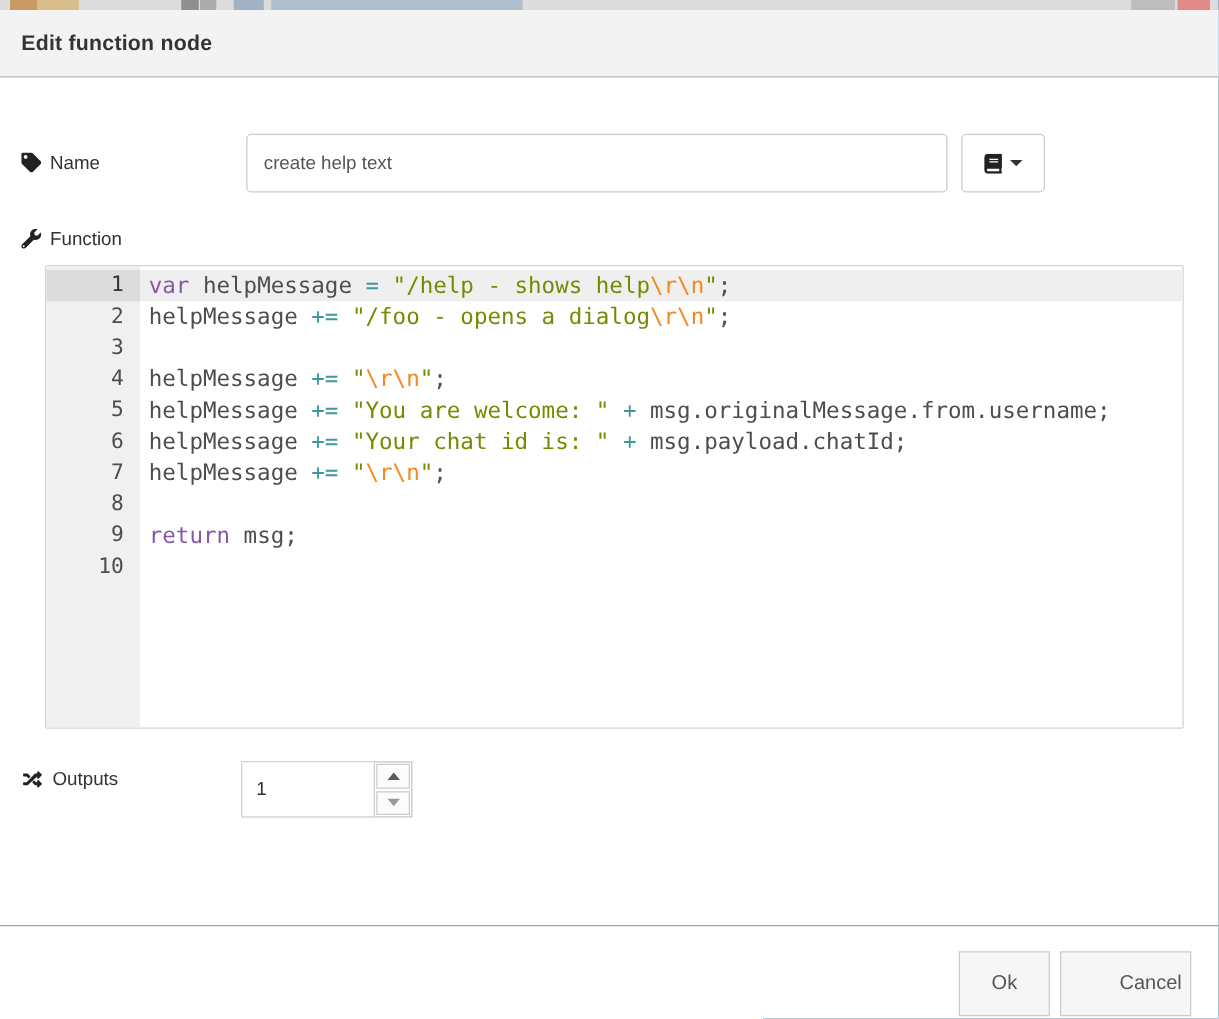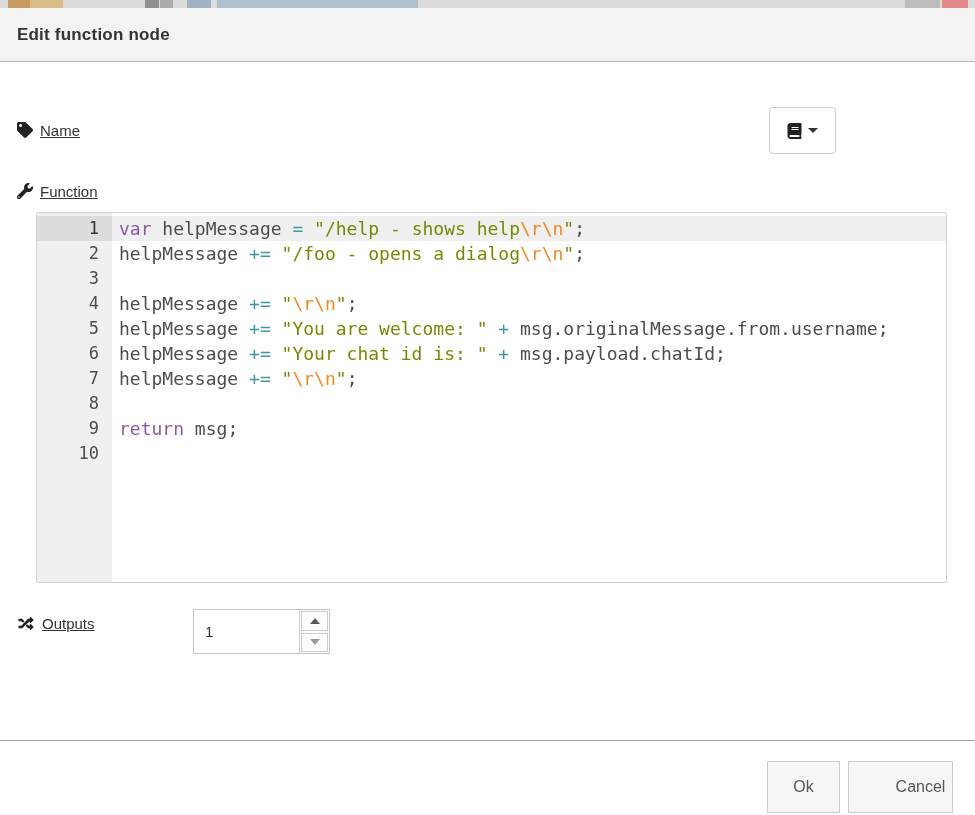--- a/index.html
+++ b/index.html
@@ -14,21 +14,21 @@
 
   .dialog { position:absolute; top:8px; left:0; width:975px; height:807px; background:#fff; }
 
   .dialog-header {
     position:absolute; top:0; left:0; width:975px; height:54px;
     background:#f3f3f3; border-bottom:1px solid #b9b9b9;
     display:flex; align-items:center; padding:0 17px;
   }
   .dialog-title { font-weight:bold; font-size:17px; color:#333; letter-spacing:.2px; }
 
-  .field-label { position:absolute; display:flex; align-items:center; gap:7px; font-size:15px; color:#333;text-decoration:underline; }
+  .field-label { position:absolute; display:flex; align-items:center; gap:7px; font-size:15px; color:#333; }
   .field-label svg { flex:none; }
 
   .name-label   { left:17px; top:112px; height:20px; }
   .func-label   { left:17px; top:173px; height:20px;align-items:center; }
   .out-label    { left:17px; top:605px; height:20px;text-align:right; }
 
   .name-input {
     position:absolute; left:197px; top:99px; width:561px; height:47px;
     border:1px solid #ccc; border-radius:4px; padding:0 13px;
     font-size:15px; color:#555; font-family:"Liberation Sans", sans-serif; background:#fff;
@@ -114,20 +114,21 @@
     <div class="dialog-header">
       <span class="dialog-title">Edit function node</span>
     </div>
 
     <div class="field-label name-label">
       <svg width="16" height="16" viewBox="0 0 512 512">
           <path fill="#222" d="M0 252.118V48C0 21.49 21.49 0 48 0h204.118a48 48 0 0 1 33.941 14.059l211.882 211.882c18.745 18.745 18.745 49.137 0 67.882L293.823 497.941c-18.745 18.745-49.137 18.745-67.882 0L14.059 286.059A48 48 0 0 1 0 252.118zM112 64c-26.51 0-48 21.49-48 48s21.49 48 48 48 48-21.49 48-48-21.49-48-48-48z"></path>
         </svg>
       <span>Name</span>
     </div>
+    <input class="name-input" type="text" value="create help text" style="">
     <button class="library-btn">
       <svg width="15" height="16" viewBox="0 0 448 512">
           <path fill="#222" d="M448 360V24c0-13.3-10.7-24-24-24H96C43 0 0 43 0 96v320c0 53 43 96 96 96h328c13.3 0 24-10.7 24-24v-16c0-7.5-3.5-14.3-8.9-18.7-4.2-15.4-4.2-59.3 0-74.7 5.4-4.3 8.9-11.1 8.9-18.6zM128 134c0-3.3 2.7-6 6-6h212c3.3 0 6 2.7 6 6v20c0 3.3-2.7 6-6 6H134c-3.3 0-6-2.7-6-6v-20zm0 64c0-3.3 2.7-6 6-6h212c3.3 0 6 2.7 6 6v20c0 3.3-2.7 6-6 6H134c-3.3 0-6-2.7-6-6v-20zm253.4 250H96c-17.7 0-32-14.3-32-32 0-17.6 14.4-32 32-32h285.4c-1.9 17.1-1.9 46.9 0 64z"></path>
         </svg>
       <span class="caret-down"></span>
     </button>
 
     <div class="field-label func-label">
       <svg width="16" height="16" viewBox="0 0 512 512">
           <path fill="#222" d="M507.73 109.1c-2.24-9.03-13.54-12.09-20.12-5.51l-74.36 74.36-67.88-11.31-11.31-67.88 74.36-74.36c6.62-6.62 3.43-17.9-5.66-20.16-47.38-11.74-99.55.91-136.58 37.93-39.64 39.64-50.55 97.1-34.05 147.2L18.74 402.76c-24.99 24.99-24.99 65.51 0 90.5 24.99 24.99 65.51 24.99 90.5 0l213.21-213.21c50.12 16.71 107.47 5.68 147.37-34.22 37.07-37.07 49.7-89.32 37.91-136.73zM64 472c-13.25 0-24-10.75-24-24 0-13.26 10.75-24 24-24s24 10.74 24 24c0 13.25-10.75 24-24 24z"></path>

